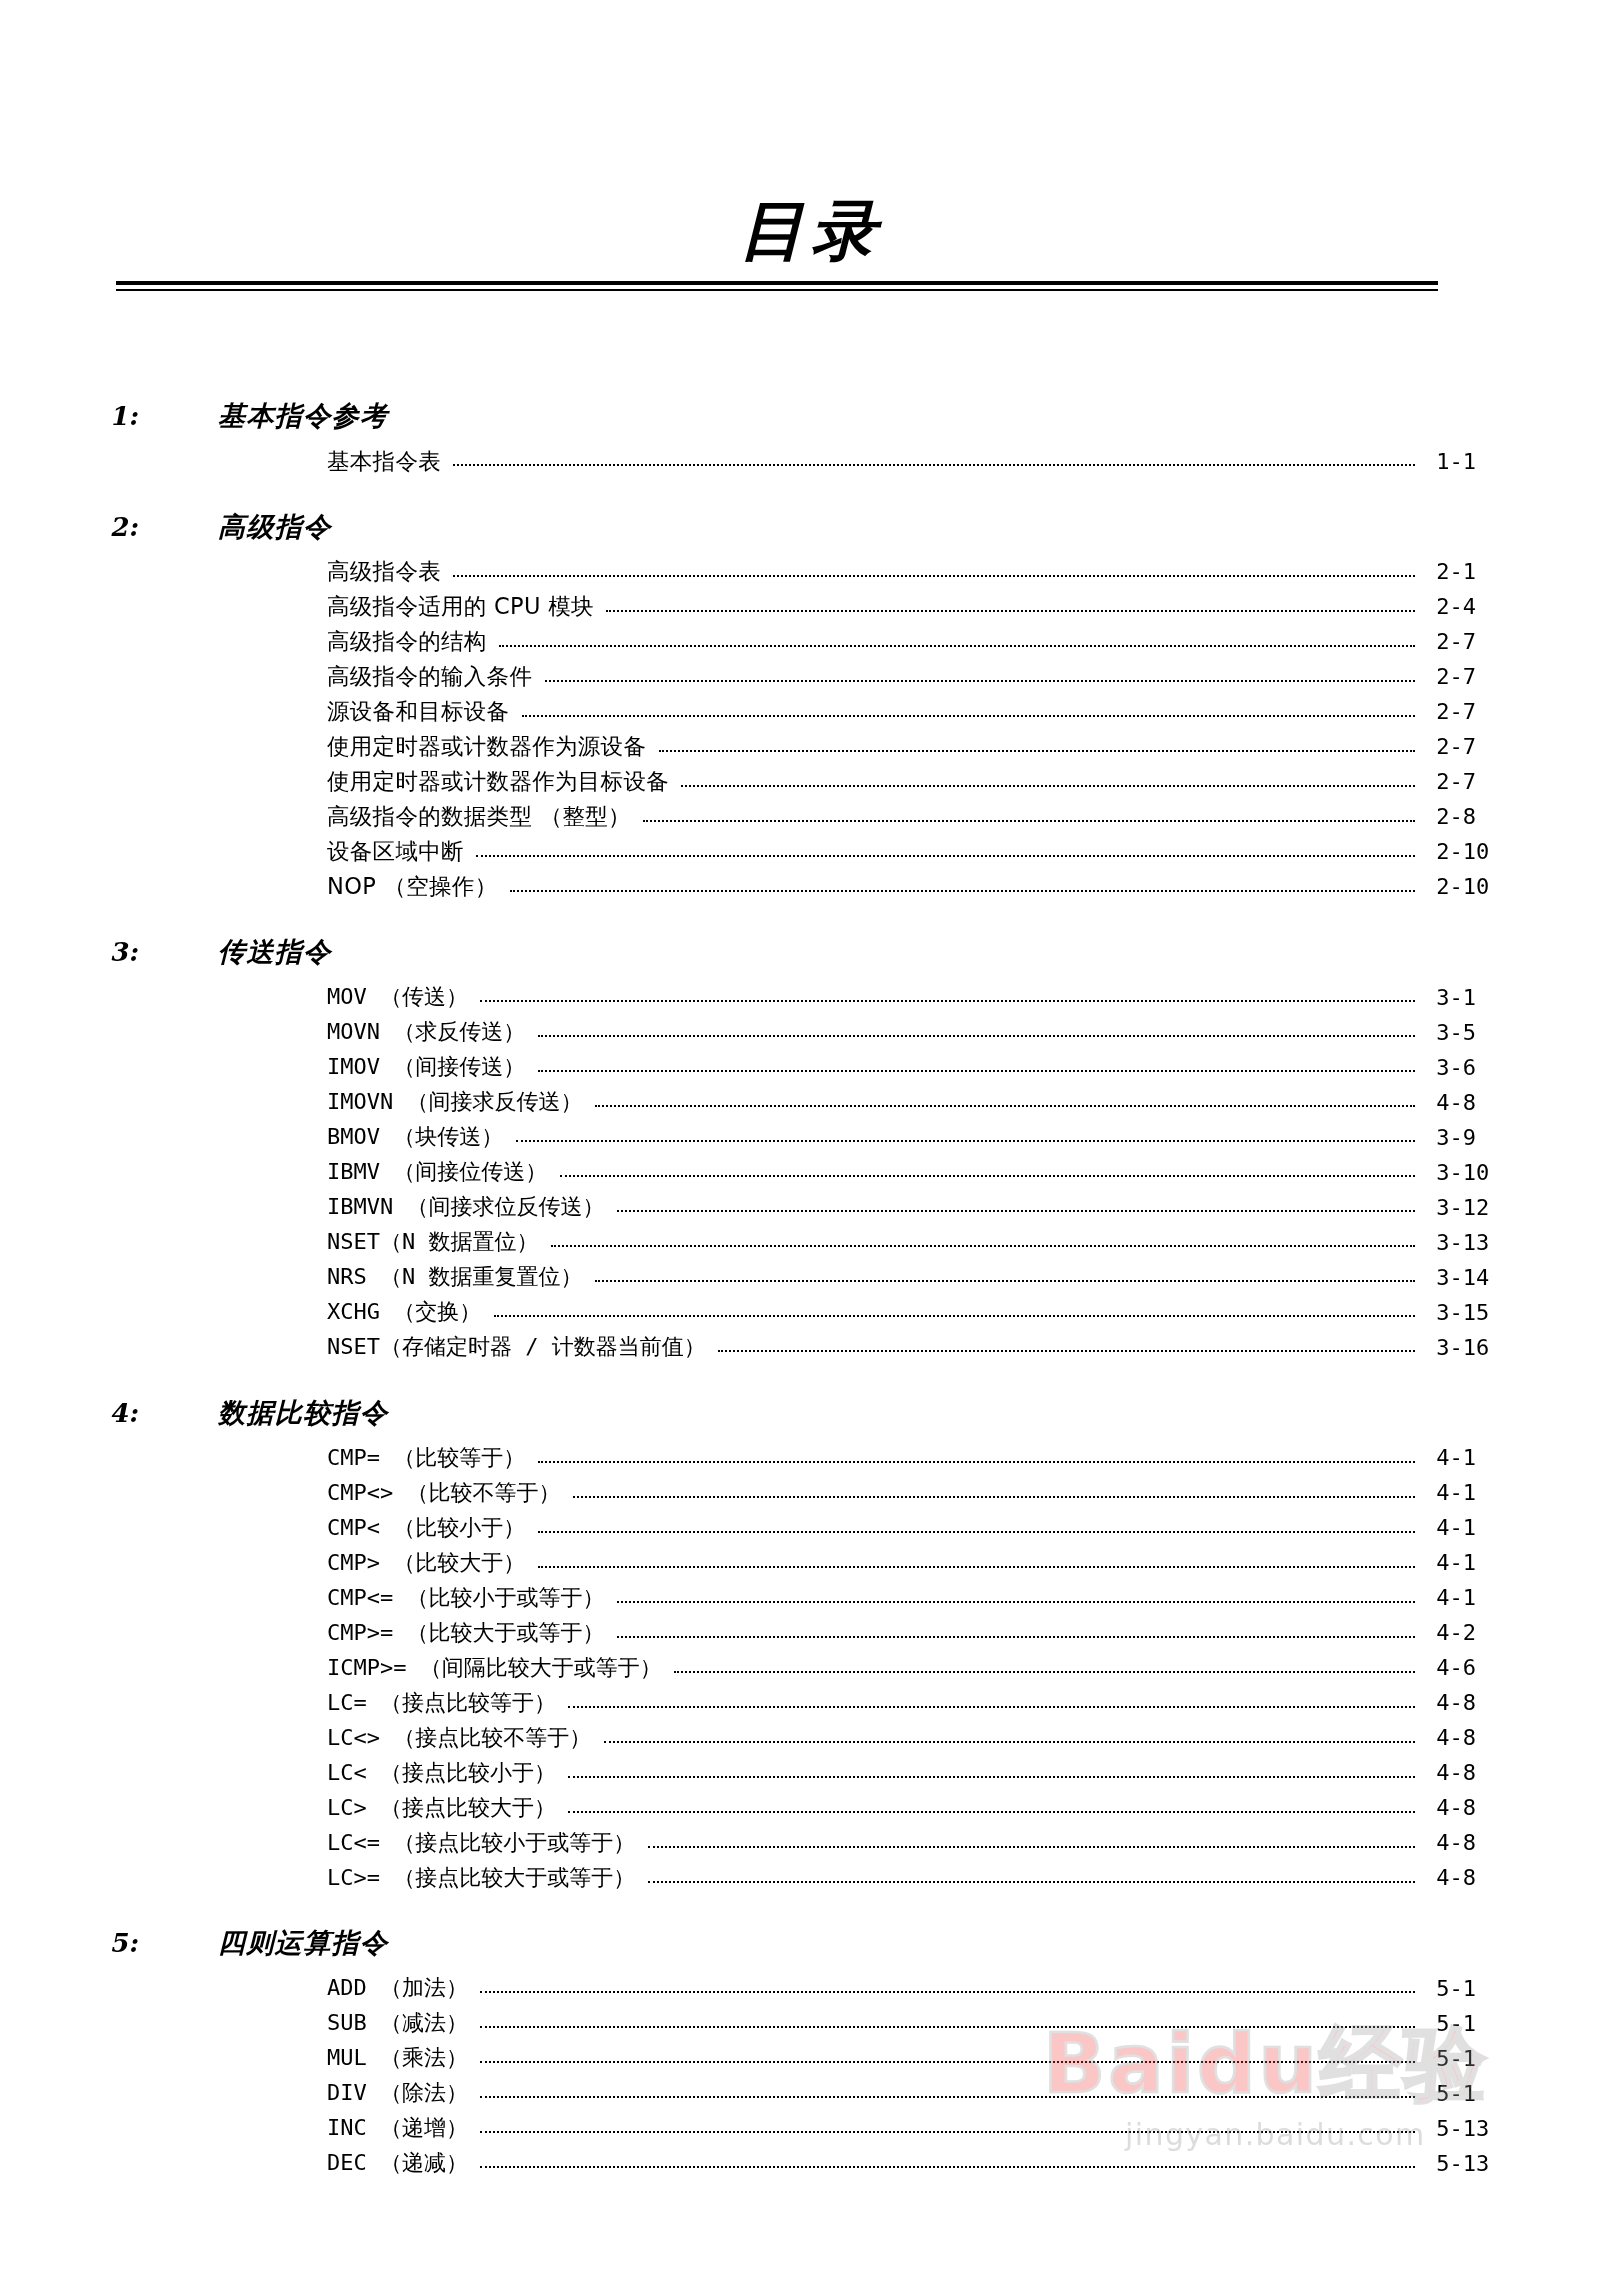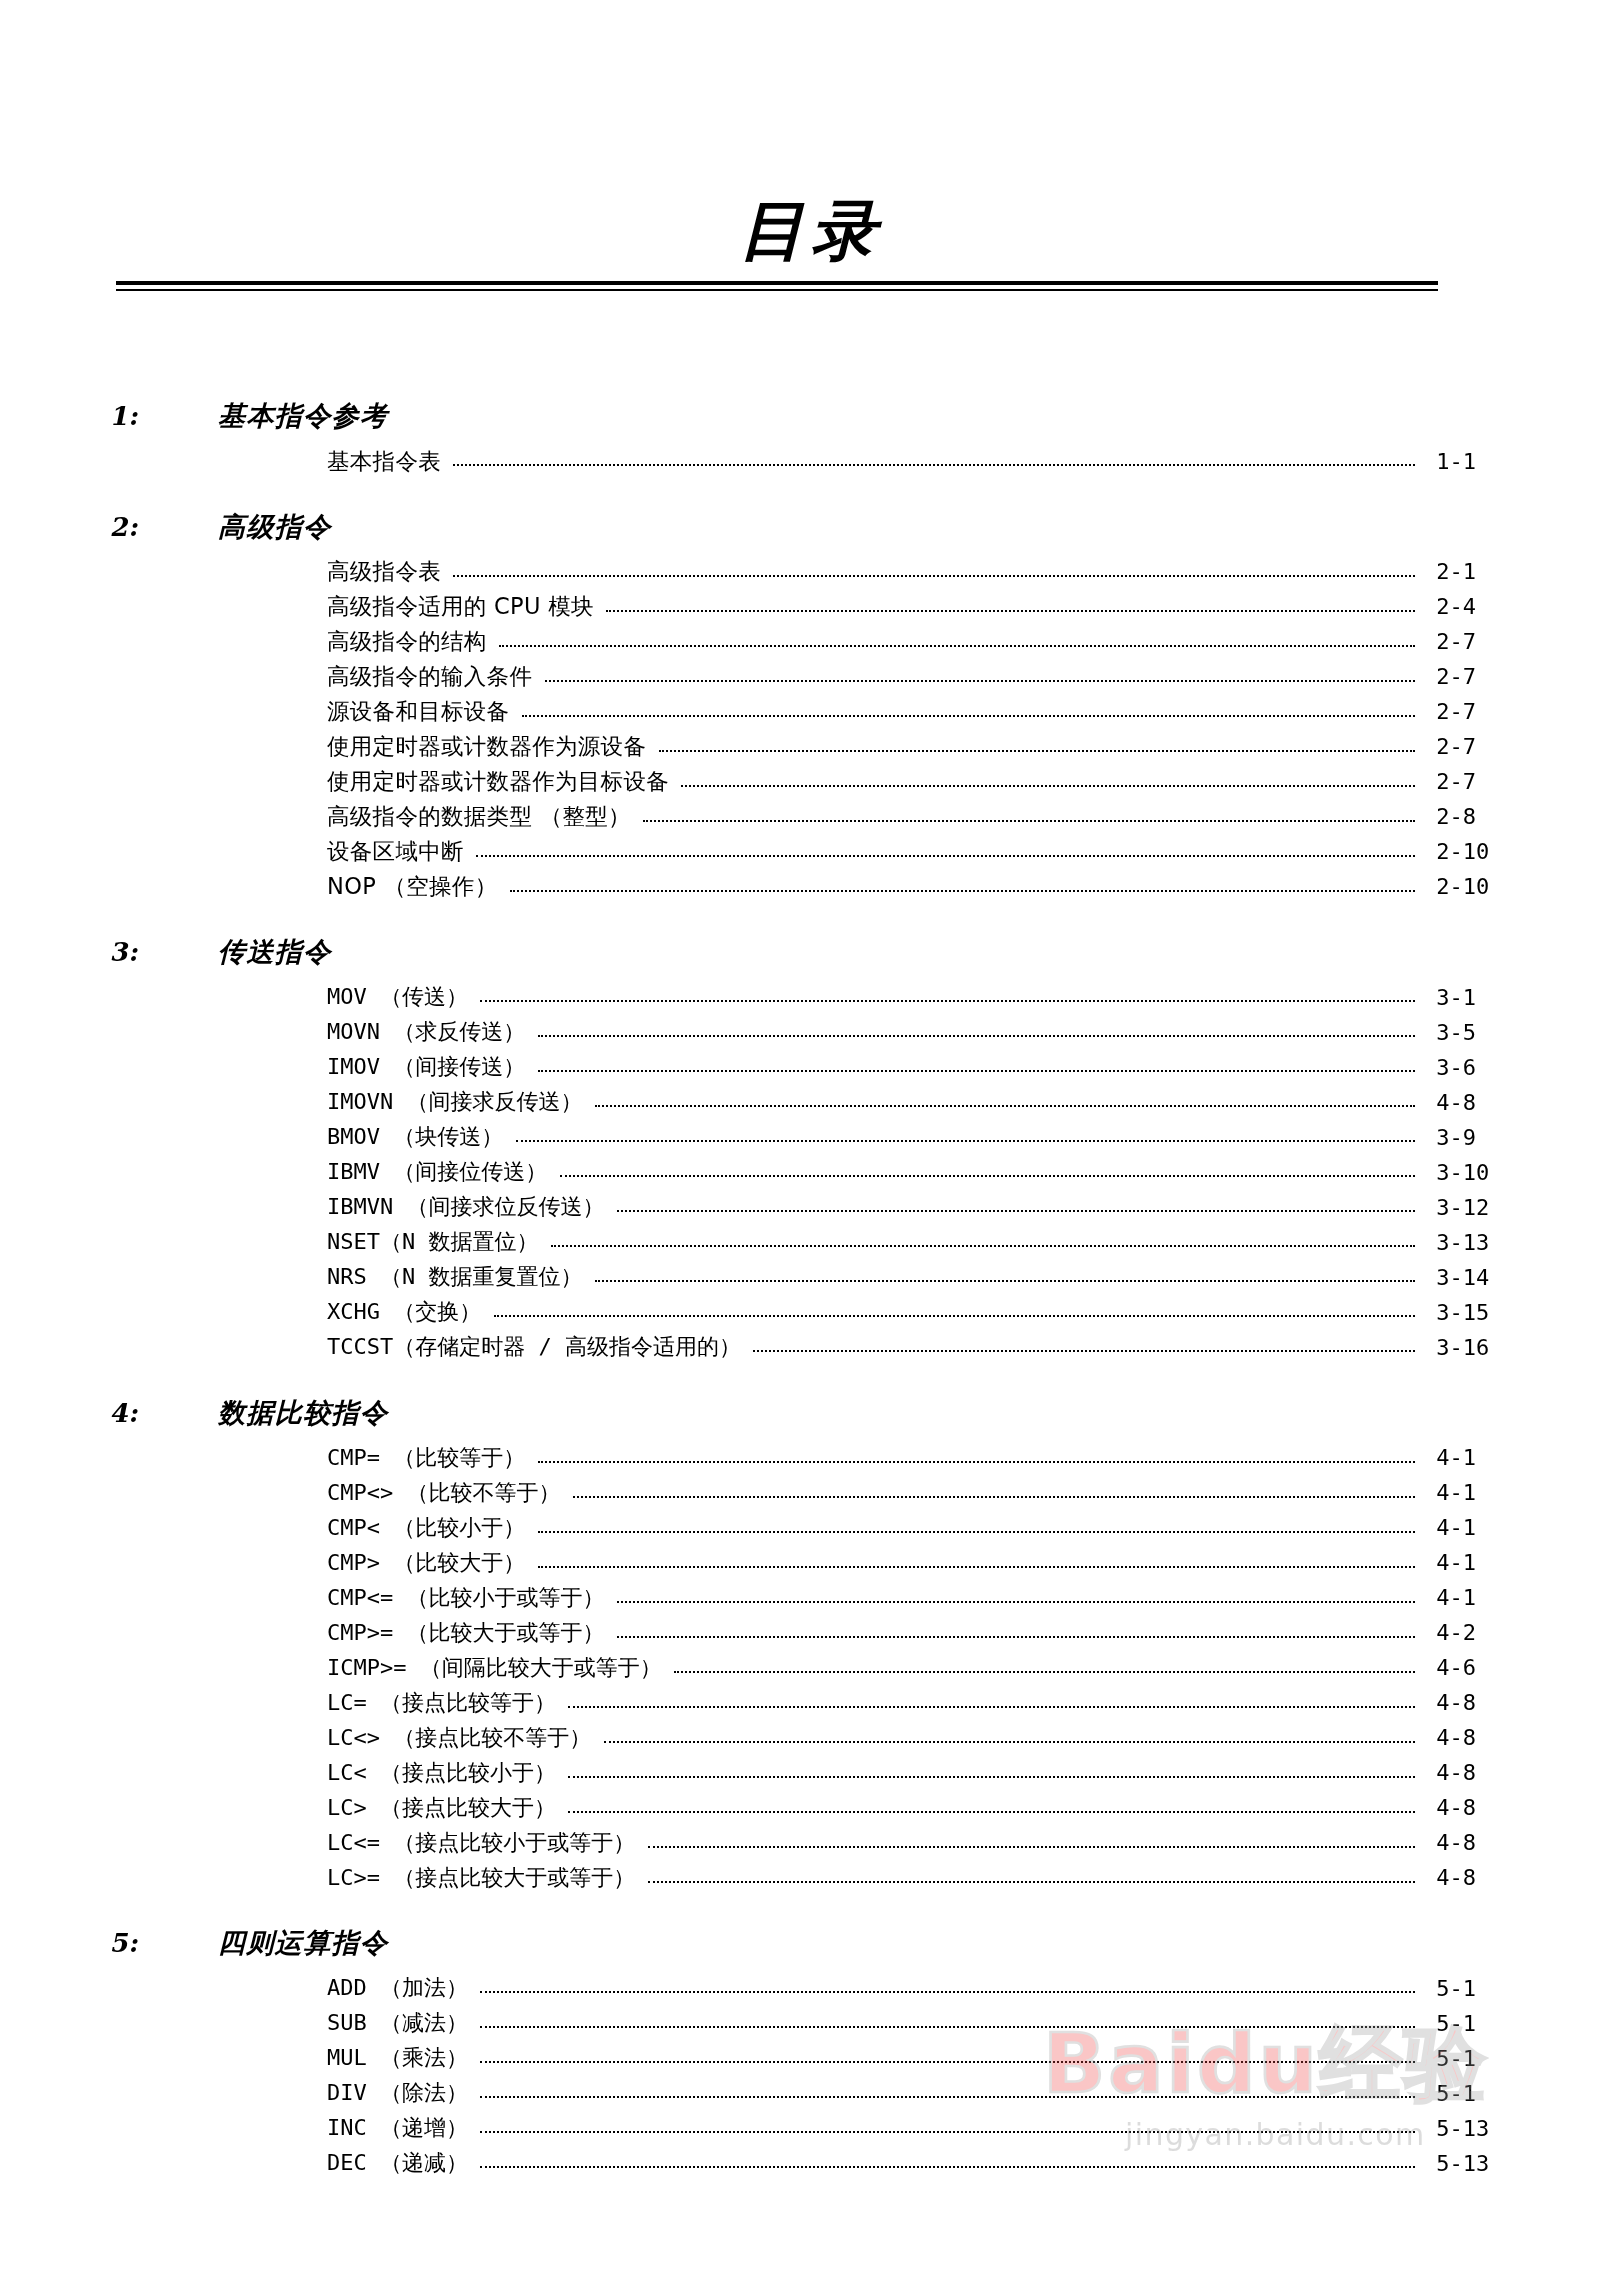--- a/index.html
+++ b/index.html
@@ -334,21 +334,21 @@
           <span class="entry-label mono">NRS （N 数据重复置位）</span>
           <span class="leader"></span>
           <span class="entry-page">3-14</span>
         </div>
         <div class="entry">
           <span class="entry-label mono">XCHG （交换）</span>
           <span class="leader"></span>
           <span class="entry-page">3-15</span>
         </div>
         <div class="entry">
-          <span class="entry-label mono">TCCST（存储定时器 / 高级指令适用的）</span>
+          <span class="entry-label mono">NSET（存储定时器 / 计数器当前值）</span>
           <span class="leader"></span>
           <span class="entry-page">3-16</span>
         </div>
       </div>
       <div class="chapter">
         <div class="chapter-head">
           <div class="chapter-num">4:</div>
           <div class="chapter-title">数据比较指令</div>
         </div>
         <div class="entry">

